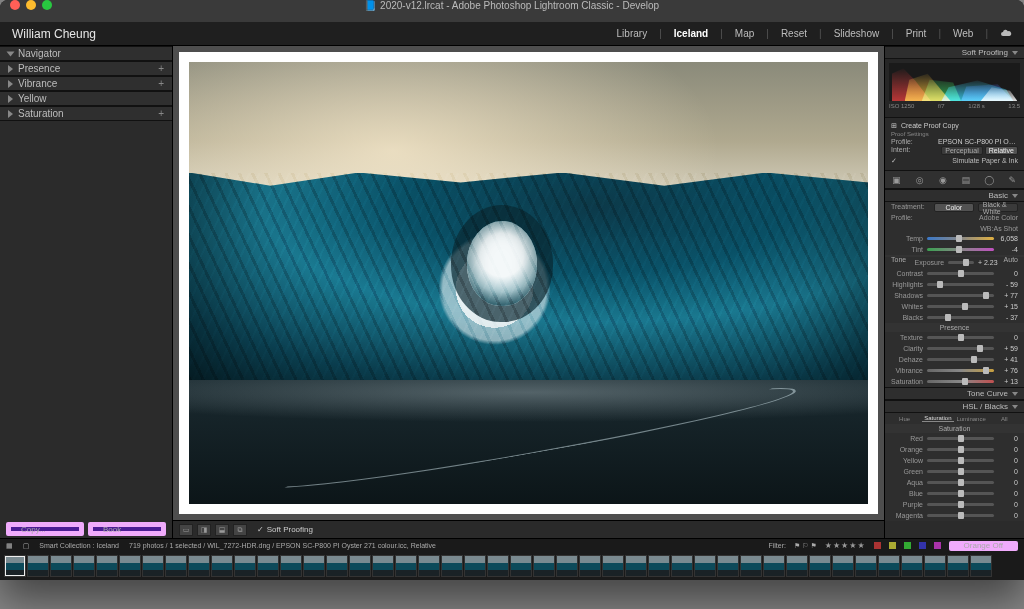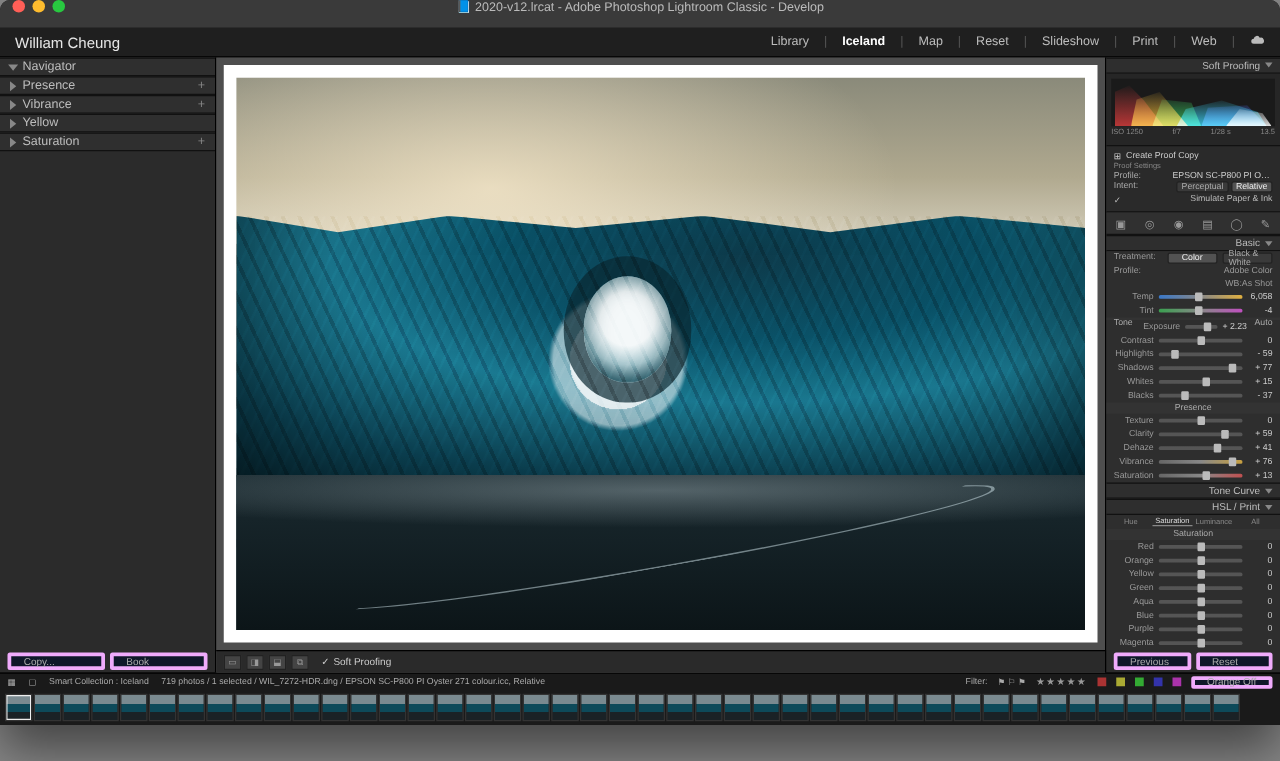--- a/index.html
+++ b/index.html
@@ -61,21 +61,21 @@
       radial-gradient(ellipse 120% 40% at 50% 10%, rgba(220,235,240,.3), transparent 60%),
       linear-gradient(180deg,#1a2a30 0%,#0c1518 100%)}
   .swirl{position:absolute;left:10%;right:10%;bottom:6%;height:18%;border:3px solid rgba(210,230,235,.5);border-radius:50%;border-top-color:transparent;border-left-color:transparent;transform:rotate(-10deg) scaleY(.4)}
   .sheen{position:absolute;top:25%;left:0;right:0;height:60%;
     background:repeating-linear-gradient(115deg,rgba(255,255,255,.05) 0 2px,transparent 2px 9px),
                repeating-linear-gradient(65deg,rgba(0,0,0,.2) 0 3px,transparent 3px 12px);mix-blend-mode:overlay}
   .toolbar{height:18px;background:#2a2a2a;display:flex;align-items:center;padding:0 6px;gap:4px;border-top:1px solid #000}
   .tb-btn{width:14px;height:12px;background:#444;border:1px solid #222;font-size:7px;color:#999;display:flex;align-items:center;justify-content:center}
   .tb-check{font-size:8px;color:#ccc;margin-left:6px;display:flex;align-items:center;gap:3px}
   .tb-check::before{content:"✓";font-size:8px}
-  .pill-btn{height:14px;padding:0 10px;background:#0f172a;border:3px solid #f0abfc;color:#aaa;font-size:8px;display:flex;align-items:center;border-radius:2px}
+  .pill-btn{height:14px;padding:0 10px;background:#4c1d95;border:5px solid #f0abfc;color:#aaa;font-size:8px;display:flex;align-items:center;border-radius:2px}
   .right{width:140px;background:var(--bg1);border-left:1px solid #000;display:flex;flex-direction:column;font-size:8px;color:var(--text1);overflow:hidden}
   .rhead{height:13px;display:flex;align-items:center;justify-content:flex-end;padding:0 6px;background:#2e2e2e;border-top:1px solid #111;border-bottom:1px solid #111}
   .rhead .tri2{width:0;height:0;border-top:4px solid #888;border-left:3px solid transparent;border-right:3px solid transparent;margin-left:4px}
   .histo{height:58px;padding:4px;background:#262626}
   .histo-plot{height:38px;background:#1a1a1a;position:relative;overflow:hidden}
   .histo-plot .h{position:absolute;bottom:0;mix-blend-mode:screen}
   .h-r{left:2%;width:30%;height:90%;background:linear-gradient(0deg,#b02020,transparent);clip-path:polygon(0 100%,0 20%,30% 5%,60% 40%,100% 100%)}
   .h-y{left:12%;width:35%;height:80%;background:linear-gradient(0deg,#d8a020,transparent);clip-path:polygon(0 100%,10% 30%,50% 10%,100% 100%)}
   .h-g{left:25%;width:30%;height:70%;background:linear-gradient(0deg,#20a040,transparent);clip-path:polygon(0 100%,20% 20%,80% 30%,100% 100%)}
   .h-c{left:40%;width:55%;height:60%;background:linear-gradient(0deg,#20b0d0,transparent);clip-path:polygon(0 100%,10% 40%,50% 10%,90% 50%,100% 100%)}
@@ -356,21 +356,21 @@
             <span class="lbl">Saturation</span>
             <span class="slider grad-sat" style="--p:56%"></span>
             <span class="val">+ 13</span>
           </div>
       </div>
       <div class="rhead">
           <span>Tone Curve</span>
           <span class="tri2"></span>
         </div>
       <div class="rhead">
-          <span>HSL / Print</span>
+          <span>HSL / Blacks</span>
           <span class="tri2"></span>
         </div>
       <div class="rsect">
         <div class="hsl-tabs">
           <span>Hue</span>
           <span class="on">Saturation</span>
           <span>Luminance</span>
           <span>All</span>
         </div>
         <div class="subhead">Saturation</div>
@@ -409,24 +409,20 @@
             <span class="slider c-pur"></span>
             <span class="val">0</span>
           </div>
         <div class="row color-row">
             <span class="lbl">Magenta</span>
             <span class="slider c-mag"></span>
             <span class="val">0</span>
           </div>
       </div>
       <div style="flex:1"></div>
-      <div class="cp-row">
-        <div class="pill-btn" style="flex:1">Previous</div>
-        <div class="pill-btn" style="flex:1">Reset</div>
-      </div>
     </div>
   </div>
 
   <div class="info">
     <span>▦</span>
     <span>▢</span>
     <span>Smart Collection : Iceland</span>
     <span>719 photos / 1 selected / WIL_7272-HDR.dng / EPSON SC-P800 PI Oyster 271 colour.icc, Relative</span>
     <span class="r">
       <span>Filter:</span>

